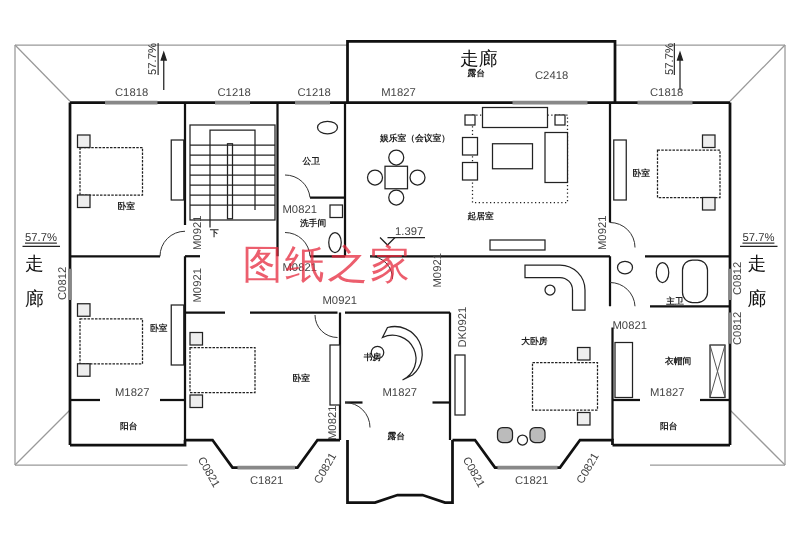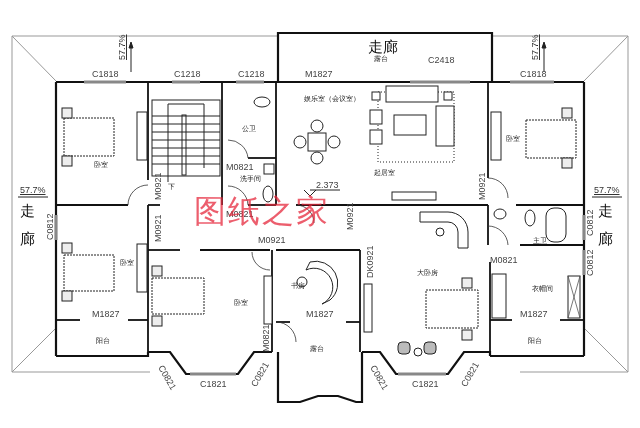--- a/index.html
+++ b/index.html
@@ -1,20 +1,20 @@
 <!DOCTYPE html>
 <html><head>
 <meta charset="utf-8">
 <style>
   html, body { margin: 0; padding: 0; background: #ffffff; }
   body { width: 640px; height: 428px; position: relative; overflow: hidden; font-family: "DejaVu Sans", sans-serif; }
   #plan { position: absolute; left: 0; top: 0; }
   .lbl { position: absolute; font-family: "Liberation Sans", sans-serif; color: #333; white-space: nowrap; line-height: 1; }
   .code { font-size: 9px; color: #444; }
-  .room { font-size: 7px; color: #222; font-family: "DejaVu Sans", sans-serif; }
+  .room { font-size: 7px; color: #222; font-family: "DejaVu Sans", sans-serif; font-weight: bold; }
   .big { font-size: 15px; color: #111; font-family: "DejaVu Sans", sans-serif; }
   .slope { font-size: 9px; color: #333; text-decoration: underline; }
   .watermark { position: absolute; font-family: "DejaVu Serif", serif; font-size: 32px; color: rgba(230,40,60,0.75); letter-spacing: 2px; }
 </style>
 </head>
 <body>
 
 <svg id="plan" width="640" height="428" viewBox="0 0 640 428" xmlns="http://www.w3.org/2000/svg">
 
   <g stroke="#999" stroke-width="1" fill="none">
@@ -237,24 +237,24 @@
 <div class="lbl code" style="left:174px;top:70px;">C1218</div>
 <div class="lbl code" style="left:238px;top:70px;">C1218</div>
 <div class="lbl code" style="left:305px;top:70px;">M1827</div>
 <div class="lbl code" style="left:428px;top:56px;">C2418</div>
 <div class="lbl code" style="left:520px;top:70px;">C1818</div>
 
 <div class="lbl room" style="left:94px;top:162px;">卧室</div>
 <div class="lbl room" style="left:506px;top:136px;">卧室</div>
 <div class="lbl room" style="left:242px;top:126px;">公卫</div>
 <div class="lbl room" style="left:240px;top:176px;">洗手间</div>
-<div class="lbl room" style="left:304px;top:96px;">娱乐室（会议室）</div>
+<div class="lbl room" style="left:304px;top:108px;">娱乐室（会议室）</div>
 <div class="lbl room" style="left:374px;top:170px;">起居室</div>
 <div class="lbl room" style="left:168px;top:184px;">下</div>
-<div class="lbl code" style="left:316px;top:181px;">2.373</div>
+<div class="lbl code" style="left:316px;top:181px;">1.397</div>
 
 <div class="lbl room" style="left:120px;top:260px;">卧室</div>
 <div class="lbl room" style="left:234px;top:300px;">卧室</div>
 <div class="lbl room" style="left:291px;top:283px;">书房</div>
 <div class="lbl room" style="left:310px;top:346px;">露台</div>
 <div class="lbl room" style="left:417px;top:270px;">大卧房</div>
 <div class="lbl room" style="left:533px;top:238px;">主卫</div>
 <div class="lbl room" style="left:532px;top:286px;">衣帽间</div>
 <div class="lbl room" style="left:96px;top:338px;">阳台</div>
 <div class="lbl room" style="left:528px;top:338px;">阳台</div>

